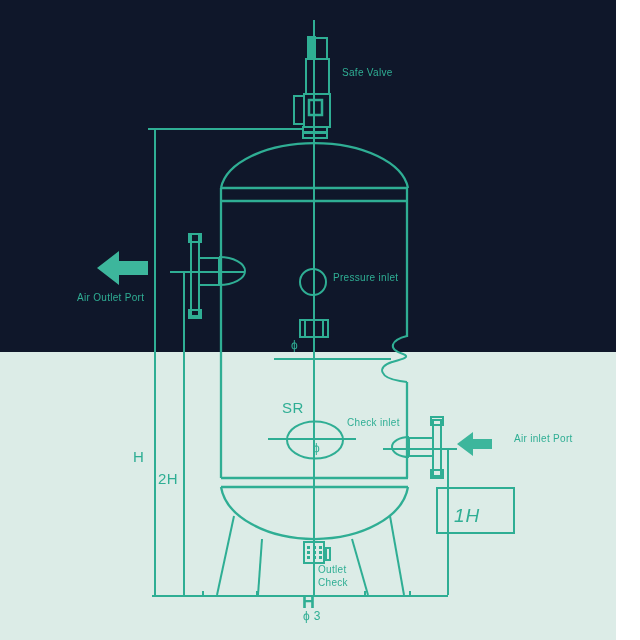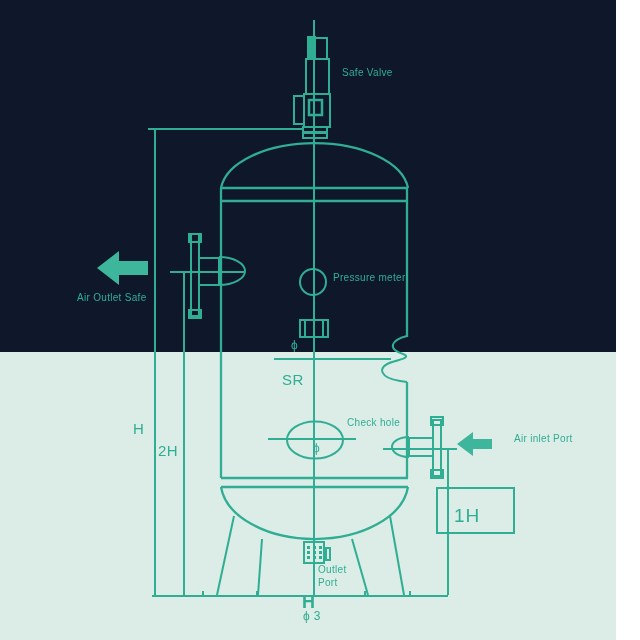--- a/index.html
+++ b/index.html
@@ -16,22 +16,22 @@
   }
   svg{position:absolute;left:0;top:0;}
   .lbl{
     position:absolute;
     color:var(--line,#2fae94);
     font-size:10px;
     letter-spacing:.3px;
     white-space:nowrap;
     line-height:1.25;
   }
-  .dim{font-size:15px;letter-spacing:.5px;}
-  .dim-big{font-size:19px;letter-spacing:1px;}
+  .dim{font-size:15px;letter-spacing:.5px;margin-top:28px;}
+  .dim-big{font-size:19px;letter-spacing:1px;font-style:italic;}
   .phi{font-size:12px;}
   .bold-h{font-size:18px;font-weight:800;letter-spacing:0;}
 </style>
 </head>
 <body>
 
 <div class="canvas">
   <div class="bg-bottom"></div>
 
   <svg width="640" height="640" viewBox="0 0 640 640" fill="none" stroke="#2fae94" stroke-width="2">
@@ -131,26 +131,26 @@
       <line x1="409" y1="456" x2="433" y2="456"></line>
       <line x1="409" y1="437" x2="409" y2="457"></line>
       <path d="M409 437 A17 10 0 0 0 409 457"></path>
       <line x1="448" y1="449" x2="448" y2="595"></line>
       <rect x="437" y="488" width="77" height="45"></rect>
     </g>
     <polygon points="457,444 473,432 473,439 492,439 492,449 473,449 473,456" fill="#3db69c" stroke="none"></polygon>
   </svg>
 
   <span class="lbl" style="left:342px;top:67px">Safe Valve</span>
-  <span class="lbl" style="left:333px;top:272px">Pressure meter</span>
-  <span class="lbl" style="left:347px;top:417px">Check hole</span>
-  <span class="lbl" style="left:77px;top:292px">Air Outlet Safe</span>
+  <span class="lbl" style="left:333px;top:272px">Pressure inlet</span>
+  <span class="lbl" style="left:347px;top:417px">Check inlet</span>
+  <span class="lbl" style="left:77px;top:292px">Air Outlet Port</span>
   <span class="lbl" style="left:514px;top:433px">Air inlet Port</span>
   <span class="lbl" style="left:318px;top:564px">Outlet</span>
-  <span class="lbl" style="left:318px;top:577px">Port</span>
+  <span class="lbl" style="left:318px;top:577px">Check</span>
 
   <span class="lbl dim" style="left:133px;top:420px">H</span>
   <span class="lbl dim" style="left:158px;top:442px">2H</span>
   <span class="lbl dim" style="left:282px;top:371px">SR</span>
   <span class="lbl dim-big" style="left:454px;top:504px">1H</span>
 
   <span class="lbl phi" style="left:291px;top:338px">ϕ</span>
   <span class="lbl phi" style="left:313px;top:441px">ϕ</span>
   <span class="lbl bold-h" style="left:302px;top:591px">H</span>
   <span class="lbl phi" style="left:303px;top:609px">ϕ 3</span>

